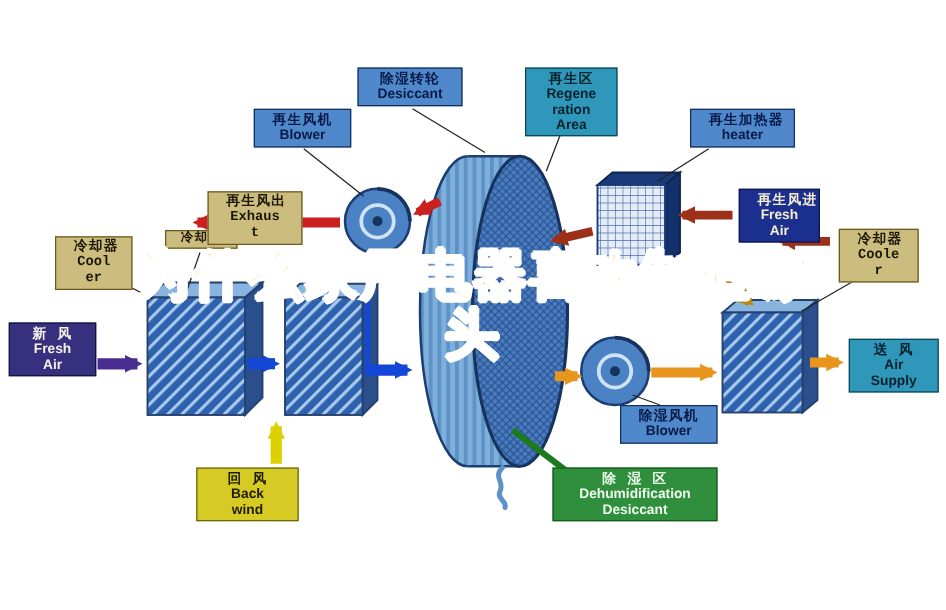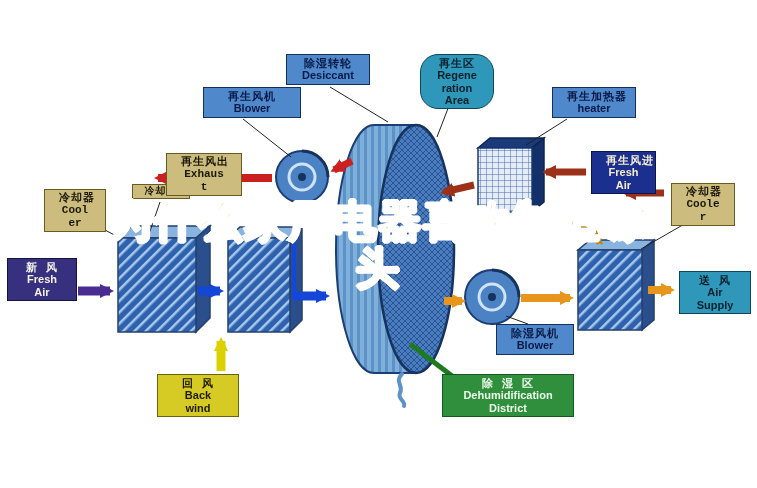--- a/index.html
+++ b/index.html
@@ -163,36 +163,36 @@
 
   <div class="lbl lbl-tan" style="left:132px;top:184px;width:58px;padding:1px 2px;">
     <span class="zh" style="font-size:10px;">冷却器</span>
   </div>
 
   <div class="lbl lbl-navy" style="left:7px;top:258px;width:70px;">
     <span class="zh">新  风</span>
     <span class="en">Fresh Air</span>
   </div>
 
-  <div class="lbl lbl-blue" style="left:203px;top:87px;width:98px;">
+  <div class="lbl lbl-blue" style="left:203px;top:87px;width:78px;">
     <span class="zh">再生风机</span>
     <span class="en">Blower</span>
   </div>
 
   <div class="lbl lbl-tan" style="left:166px;top:153px;width:76px;">
     <span class="zh">再生风出</span>
     <span class="en">Exhaust</span>
   </div>
 
   <div class="lbl lbl-blue" style="left:286px;top:54px;width:84px;">
     <span class="zh">除湿转轮</span>
     <span class="en">Desiccant</span>
   </div>
 
-  <div class="lbl lbl-teal" style="left:420px;top:54px;width:74px;border-radius:18px;">
+  <div class="lbl lbl-teal" style="left:420px;top:54px;width:74px;">
     <span class="zh">再生区</span>
     <span class="en">Regeneration Area</span>
   </div>
 
   <div class="lbl lbl-blue" style="left:530px;top:87px;width:84px;margin-left:22px;">
     <span class="zh">再生加热器</span>
     <span class="en">heater</span>
   </div>
 
   <div class="lbl lbl-dkblue" style="left:591px;top:151px;width:65px;">
@@ -210,21 +210,21 @@
     <span class="en">Air Supply</span>
   </div>
 
   <div class="lbl lbl-blue" style="left:496px;top:324px;width:78px;">
     <span class="zh">除湿风机</span>
     <span class="en">Blower</span>
   </div>
 
   <div class="lbl lbl-green" style="left:442px;top:374px;width:132px;">
     <span class="zh">除  湿  区</span>
-    <span class="en">Dehumidification District</span>
+    <span class="en">Dehumidification Desiccant</span>
   </div>
 
   <div class="lbl lbl-yellow" style="left:157px;top:374px;width:82px;">
     <span class="zh">回  风</span>
     <span class="en">Back wind</span>
   </div>
 
   <div class="watermark">
     <div>为什么家用电器喜欢制造噱</div>
     <div>头</div>

